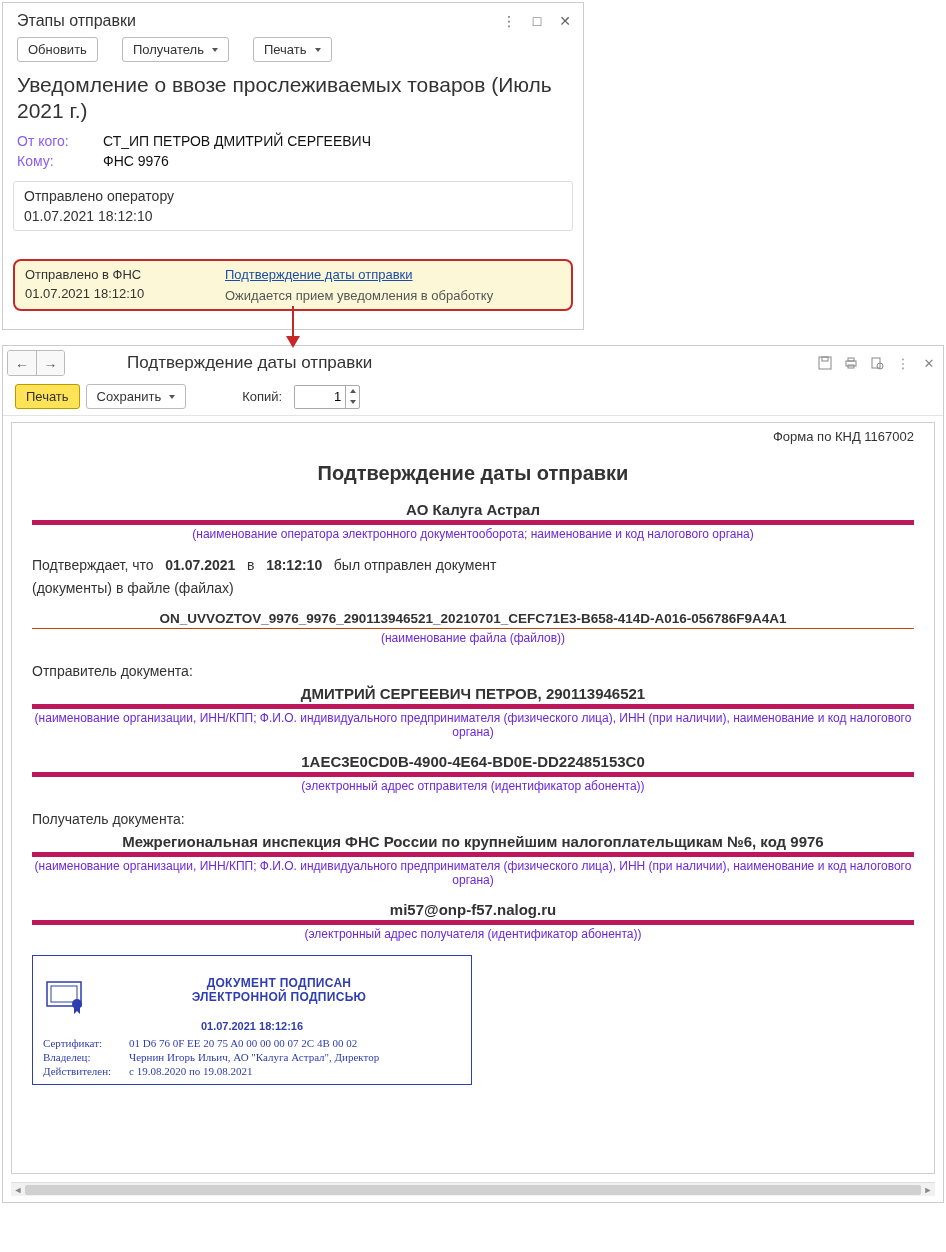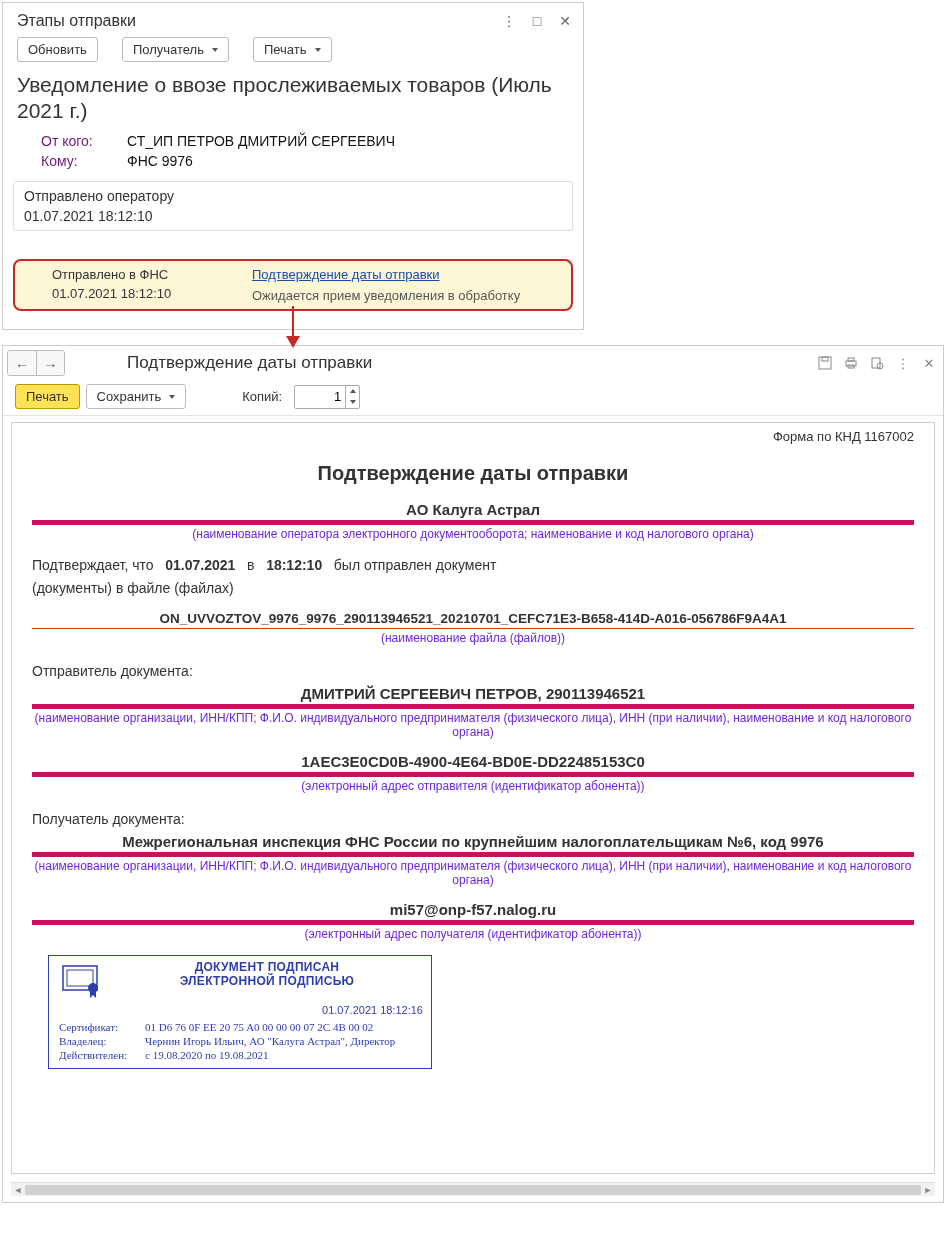--- a/index.html
+++ b/index.html
@@ -58,42 +58,42 @@
   .doc-title {
     font-size: 21px;
     padding: 2px 14px 6px 14px;
     line-height: 1.25;
   }
   .meta-row {
     display: flex;
     padding: 2px 14px;
     font-size: 14px;
   }
-  .meta-label { width: 86px; color: #701a75; margin-left: 24px; }
+  .meta-label { width: 86px; color: #8b5cf6; }
   .meta-value { color: #111; }
 
   .stages { padding: 10px 10px 0 10px; }
   .stage {
     border: 1px solid #ddd;
     border-radius: 3px;
     padding: 6px 10px;
     margin-bottom: 28px;
     font-size: 14px;
   }
   .stage-row1 { margin-bottom: 4px; }
   .stage .ts { color: #333; }
 
   .stage2 {
     border: 2px solid #c62828;
     border-radius: 8px;
     background: #fcf8d7;
     padding: 6px 10px;
     display: flex;
   }
-  .stage2 .left { width: 200px; margin-left: 27px; }
+  .stage2 .left { width: 200px; }
   .stage2 .right { flex: 1; }
   .stage2 .link { color: #1a4dab; text-decoration: underline; cursor: pointer; }
   .stage2 .sub { color: #555; margin-top: 6px; }
 
   .arrow-holder {
     text-align: center;
     margin-top: -24px;
     margin-bottom: -8px;
   }
   .arrow-svg { display: inline-block; }
@@ -196,32 +196,31 @@
   .sender-lbl { font-size: 14px; margin: 18px 0 6px; }
   .filename-row {
     text-align: center; font-weight: bold; font-size: 13.5px;
     border-bottom: 1px solid #c2410c; padding-bottom: 2px; margin-top: 12px;
     white-space: nowrap; overflow: hidden;
   }
 
   .sig-box {
     border: 1.5px solid #2f3eaf;
     color: #2f3eaf;
-    width: 384px;
-    padding: 4px 8px 6px 8px;
+    width: 440px;
+    padding: 20px 8px 6px 8px;
     font-size: 11px;
     margin-top: 14px;
-    margin-left: 16px;
   }
   .sig-head {
     display: flex; align-items: flex-start;
   }
   .sig-icon { margin: 4px 10px 0 4px; }
   .sig-titles { flex: 1; text-align: center; font-weight: bold; font-size: 12px; letter-spacing: .3px;}
-  .sig-date { text-align: right; font-size: 11px; margin: 4px 0 4px; }
+  .sig-date { text-align: center; font-size: 11px; margin: 4px 0 4px; font-weight: bold; }
   .sig-tbl { display: table; width: 100%; }
   .sig-tr { display: table-row; font-family: Liberation Serif, serif; }
   .sig-k, .sig-v { display: table-cell; padding: 1px 2px; vertical-align: top; }
   .sig-k { width: 86px; }
 
   .hscroll {
     height: 14px; background: #f1f1f1;
     border-top: 1px solid #ddd;
     margin: 0 8px 6px 8px;
     position: relative;

